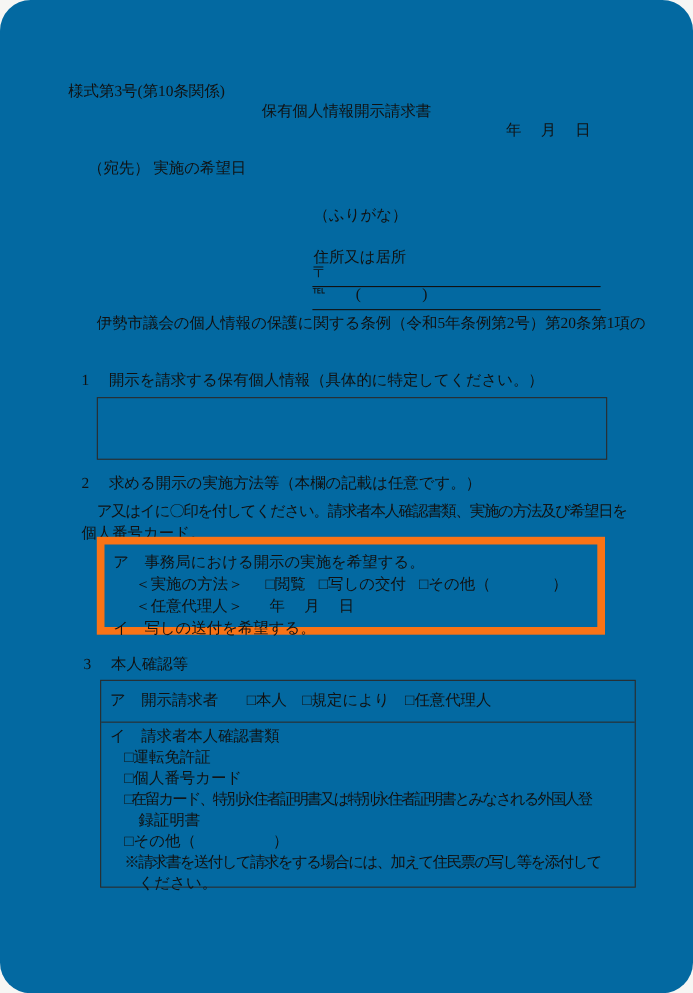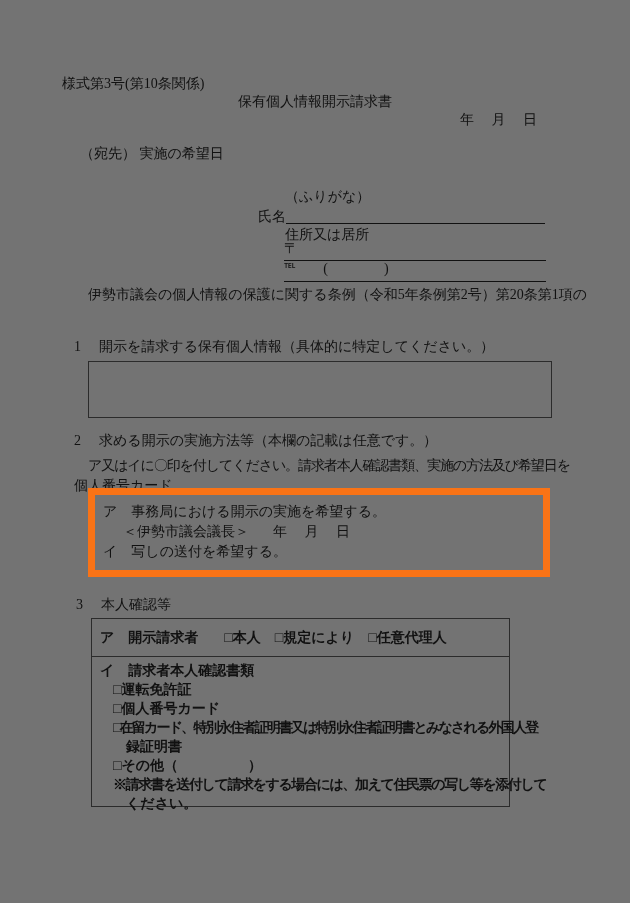--- a/index.html
+++ b/index.html
@@ -1,20 +1,21 @@
 <!DOCTYPE html>
 <html><head>
 <meta charset="utf-8">
 <style>
   html,body{margin:0;padding:0;background:#f6f6f4;}
   .page{
-    width:630px;height:903px;background:#737373;position:relative;
+    width:630px;height:903px;background:#0369a1;position:relative;
     font-family:"Liberation Serif","DejaVu Serif",serif;
     font-size:14px;color:#111;margin:0 auto;overflow:hidden;
     line-height:1.0;
+    border-radius:28px;
   }
   .abs{position:absolute;white-space:nowrap;}
   
   .form-number{left:62px;top:77px;}
   .doc-title{left:0;width:100%;text-align:center;top:95px;}
   .date-top{left:460px;top:113px;}
   .addressee{left:80px;top:147px;}
   
   .furigana{left:285px;top:190px;}
   .name-row{left:258px;top:204px;width:287px;height:20px;display:flex;align-items:flex-end;}
@@ -33,45 +34,41 @@
   
   .box1{left:88px;top:361px;width:462px;height:55px;border:1px solid #2b2b2b;}
   .s2-instruction{left:74px;top:456px;width:520px;line-height:19.5px;}
   .tight1{letter-spacing:-1.1px;}
   .box2{left:88px;top:488px;width:462px;height:89px;border:7px solid #f97316;
         padding:7px 0 0 8px;box-sizing:border-box;line-height:20px;}
   .box2 .sub{padding-left:20px;}
   .opt-a{margin-left:20px;}
   .opt-b{margin-left:12px;}
   .dt-fields{margin-left:24px;}
-  .box3{left:91px;top:618px;width:419px;height:189px;border:1px solid #2b2b2b;box-sizing:border-box;font-weight:bold;}
+  .box3{left:91px;top:618px;width:487px;height:189px;border:1px solid #2b2b2b;box-sizing:border-box;}
   .row-a{height:38px;border-bottom:1px solid #2b2b2b;display:flex;align-items:center;padding-left:8px;box-sizing:border-box;white-space:nowrap;}
   .ra-opt{margin-left:14px;}
   .ra-opt.first{margin-left:26px;}
   .row-b{padding:4px 6px 0 8px;line-height:19px;white-space:nowrap;}
   .ml1{margin-left:13px;}
   .ml2{margin-left:26px;}
   .tight2{letter-spacing:-1.8px;}
   .tight3{letter-spacing:-1.4px;}
 </style>
 </head>
 <body>
 
 <div class="page">
 
   <div class="abs form-number">様式第3号(第10条関係)</div>
   <div class="abs doc-title">保有個人情報開示請求書</div>
   <div class="abs date-top">年　 月　 日</div>
   <div class="abs addressee">（宛先） 実施の希望日</div>
 
   <div class="abs furigana">（ふりがな）</div>
-  <div class="abs name-row">
-    <span>氏名</span>
-    <span class="fill"></span>
-  </div>
   <div class="abs addr-label">住所又は居所</div>
   <div class="abs postal-row">
     <span>〒</span>
   </div>
   <div class="abs tel-row">
     <span>℡　　(　　　　)</span>
   </div>
 
   <div class="abs paragraph">
     <div class="indent">伊勢市議会の個人情報の保護に関する条例（令和5年条例第2号）第20条第1項の</div>
@@ -86,21 +83,24 @@
     <span class="num">2</span><span>求める開示の実施方法等（本欄の記載は任意です。）</span>
   </div>
   <div class="abs s2-instruction">
     <div class="indent tight1">ア又はイに〇印を付してください。請求者本人確認書類、実施の方法及び希望日を</div>
     <div>個人番号カード。</div>
   </div>
 
   <div class="abs box2">
     <div>ア　事務局における開示の実施を希望する。</div>
     <div class="sub">
-      <span>＜伊勢市議会議長＞</span><span class="dt-fields">年　 月　 日</span>
+      <span>＜実施の方法＞</span><span class="opt-a">□閲覧</span><span class="opt-b">□写しの交付</span><span class="opt-b">□その他（　　　　）</span>
+    </div>
+    <div class="sub">
+      <span>＜任意代理人＞</span><span class="dt-fields">年　 月　 日</span>
     </div>
     <div>イ　写しの送付を希望する。</div>
   </div>
 
   <div class="abs s3-heading">
     <span class="num">3</span><span>本人確認等</span>
   </div>
   <div class="abs box3">
     <div class="row-a">
       <span>ア　開示請求者</span>

